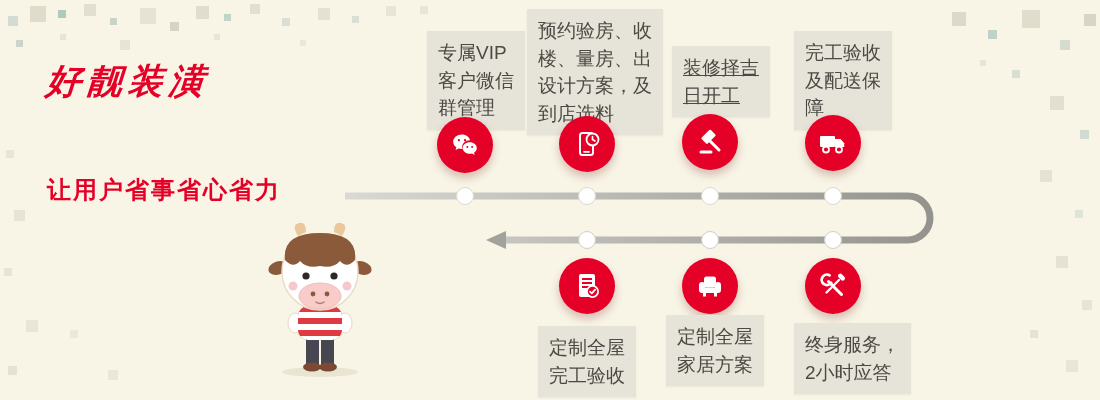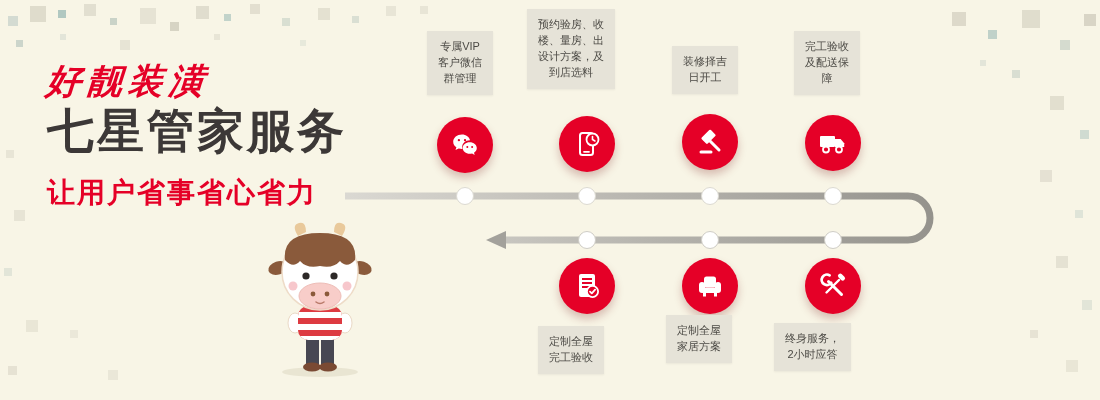--- a/index.html
+++ b/index.html
@@ -19,35 +19,34 @@
     color:var(--red,#e50027); letter-spacing:6px;
     transform:skewX(-4deg);
   }
   .title {
     position:absolute; left:47px; top:100px;
     font-size:47px; font-weight:bold; color:var(--dark,#3f3b3a);
     letter-spacing:3px;
   }
   .tagline {
     position:absolute; left:47px; top:174px;
-    font-size:28px; font-weight:bold; color:var(--red,#e50027);
+    font-size:24px; font-weight:bold; color:var(--red,#e50027);
     letter-spacing:2px;
   }
 
   .timeline { position:absolute; left:0; top:0; }
 
   .label {
     position:absolute;
     background:var(--labelbg,#e6e3d8);
     color:var(--labeltext,#4c4a45);
-    font-size:11px; line-height:1.45;
+    font-size:19px; line-height:1.45;
     padding:8px 11px;
     white-space:pre-line;
     box-shadow:0 1px 2px rgba(0,0,0,.06);
-    text-align:center;
   }
 
   .node-circle {
     position:absolute; width:56px; height:56px; border-radius:50%;
     background:var(--red,#e50027);
     display:flex; align-items:center; justify-content:center;
     transform:translate(-50%,-50%);
     box-shadow:0 5px 9px rgba(130,40,40,.28);
   }
   .node-circle svg { display:block; }
@@ -118,21 +117,20 @@
       <circle cx="587" cy="196" r="8.5" fill="#ffffff" stroke="#dcdad2"></circle>
       <circle cx="710" cy="196" r="8.5" fill="#ffffff" stroke="#dcdad2"></circle>
       <circle cx="833" cy="196" r="8.5" fill="#ffffff" stroke="#dcdad2"></circle>
       <circle cx="587" cy="240" r="8.5" fill="#ffffff" stroke="#cfcdc6"></circle>
       <circle cx="710" cy="240" r="8.5" fill="#ffffff" stroke="#cfcdc6"></circle>
       <circle cx="833" cy="240" r="8.5" fill="#ffffff" stroke="#cfcdc6"></circle>
     </g>
   </svg>
 
   <div class="brand">好靓装潢</div>
-  <div class="title">七星管家服务</div>
   <div class="tagline">让用户省事省心省力</div>
 
   <div class="mascot">
     <svg width="124" height="160" viewBox="0 0 124 160">
       <ellipse cx="62" cy="152" rx="38" ry="5" fill="#e9e5d2"></ellipse>
 
       <rect x="48" y="114" width="13" height="32" fill="#474752"></rect>
       <rect x="63" y="114" width="13" height="32" fill="#474752"></rect>
       <ellipse cx="54" cy="147" rx="9" ry="4.5" fill="#7a4a33"></ellipse>
       <ellipse cx="70" cy="147" rx="9" ry="4.5" fill="#7a4a33"></ellipse>
@@ -198,21 +196,21 @@
       <svg width="32" height="32" viewBox="0 0 32 32">
         <rect x="9" y="5" width="13" height="22" rx="2.5" fill="none" stroke="#fff" stroke-width="2"></rect>
         <line x1="13" y1="23.8" x2="18" y2="23.8" stroke="#fff" stroke-width="1.8" stroke-linecap="round"></line>
         <circle cx="21.5" cy="11.5" r="6" fill="#e50027" stroke="#fff" stroke-width="1.8"></circle>
         <path d="M21.5 8.6 v2.9 l2.4 1.5" stroke="#fff" stroke-width="1.6" fill="none" stroke-linecap="round"></path>
       </svg>
     </div>
   </div>
 
   <div>
-    <div class="label" style="left:672px; top:46px;">装修择吉
+    <div class="label" style="left:672px; top:46px;text-decoration:underline;">装修择吉
 日开工</div>
     <div class="node-circle" style="left:710px; top:142px;">
       <svg width="32" height="32" viewBox="0 0 32 32">
         <g transform="rotate(-45 14 11)">
           <rect x="8" y="7" width="13" height="8.5" rx="1.2" fill="#fff"></rect>
         </g>
         <line x1="16" y1="15" x2="25" y2="24" stroke="#fff" stroke-width="3" stroke-linecap="round"></line>
         <rect x="5.5" y="24.5" width="13" height="3" rx="1.5" fill="#fff"></rect>
       </svg>
     </div>
@@ -264,17 +262,17 @@
 
   <div>
     <div class="node-circle" style="left:833px; top:286px;">
       <svg width="32" height="32" viewBox="0 0 32 32">
         <path d="M12.6 5.4 a5.2 5.2 0 1 0 1.6 7.4" fill="none" stroke="#fff" stroke-width="2.8" stroke-linecap="round"></path>
         <line x1="11.5" y1="11.5" x2="24.5" y2="24.5" stroke="#fff" stroke-width="3" stroke-linecap="round"></line>
         <line x1="22" y1="10" x2="9.5" y2="22.5" stroke="#fff" stroke-width="2.4" stroke-linecap="round"></line>
         <rect x="20.5" y="4.8" width="8" height="4.6" rx="2.2" fill="#fff" transform="rotate(45 24.5 7.1)"></rect>
       </svg>
     </div>
-    <div class="label" style="left:774px; top:323px;">终身服务，
+    <div class="label" style="left:794px; top:323px;">终身服务，
 2小时应答</div>
   </div>
 
 </div>
 
 </body></html>

